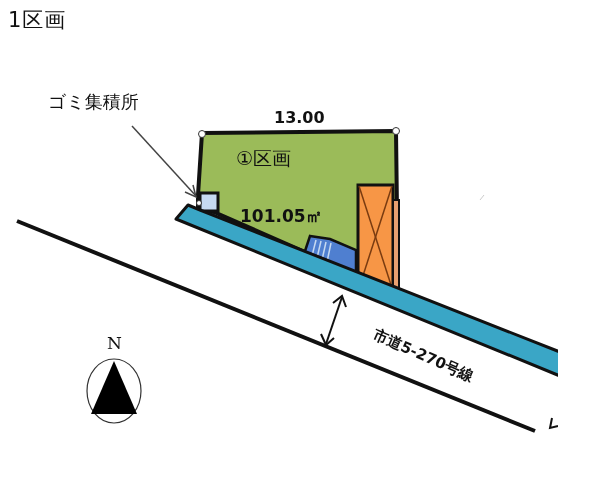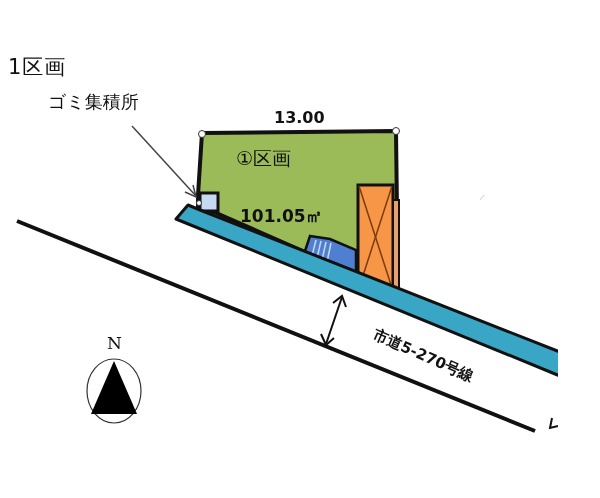--- a/index.html
+++ b/index.html
@@ -1,19 +1,19 @@
 <!DOCTYPE html>
 <html><head>
   <meta charset="utf-8">
   <style>
     html, body { margin: 0; padding: 0; background: #ffffff; }
     body { width: 600px; height: 498px; position: relative; overflow: hidden;
            font-family: "DejaVu Sans", sans-serif; }
     .title { position: absolute; left: 8px; top: 6px; font-size: 21px; color: #111;
-             font-family: "DejaVu Sans", sans-serif; letter-spacing: 1px; margin-top: 47px; }
+             font-family: "DejaVu Sans", sans-serif; letter-spacing: 1px; }
     svg.plan { position: absolute; left: 0; top: 0; }
     .lbl { font-family: "DejaVu Sans", sans-serif; fill: #111; }
     .bold { font-weight: bold; }
   </style>
 </head>
 <body>
 
 <div class="title">1区画</div>
 
 <svg class="plan" width="600" height="498" viewBox="0 0 600 498">

